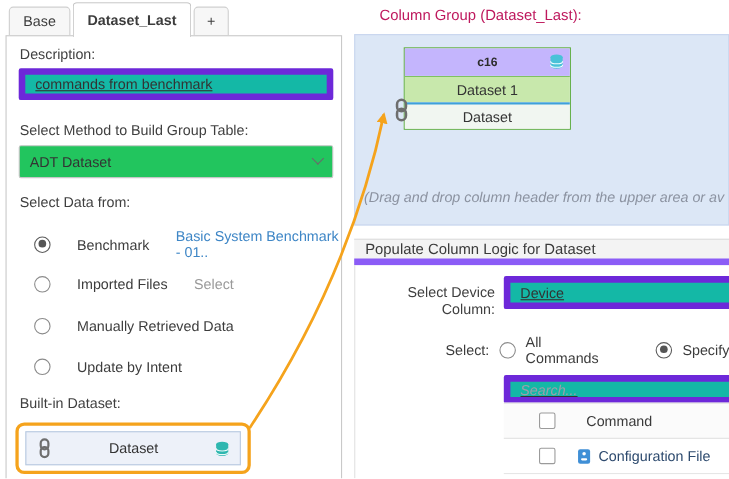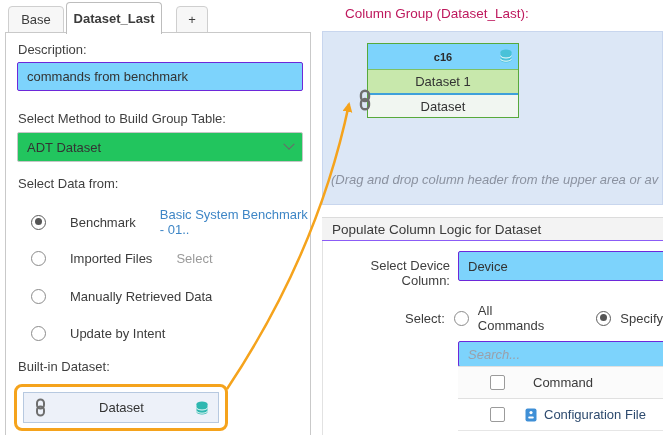--- a/index.html
+++ b/index.html
@@ -3,30 +3,30 @@
 <meta charset="utf-8">
 <style>
   * { box-sizing: border-box; margin: 0; padding: 0; }
   body { font-family: "Liberation Sans", "DejaVu Sans", sans-serif; background:#fff; }
   .canvas { position:relative; width:663px; height:435px; background:#fff; overflow:hidden; color:#3c3c3c; font-size:13px; }
 
   
   .tab { position:absolute; display:flex; align-items:center; justify-content:center;
          background:#f7f7f7; border:1px solid #cfcfcf; border-radius:4px 4px 0 0; color:#3c3c3c; }
   .tab-base   { left:8px;  top:6px;  width:56px;  height:27px; }
-  .tab-active { left:66px; top:2px;  width:96px; height:32px; background:#fff; border-color:#bdbdbd;
+  .tab-active { left:66px; top:2px;  width:108px; height:32px; background:#fff; border-color:#bdbdbd;
                 border-bottom:none; font-weight:bold; z-index:3;align-items:center; }
   .tab-add    { left:176px; top:6px; width:32px; height:27px; }
 
   
   .panel { position:absolute; left:5px; top:32px; width:306px; height:420px;
            border:1px solid #c9c9c9; background:#fff; }
   .lbl { position:absolute; color:#3f3f3f; }
-  .tbox { position:absolute; border:1px solid #6d28d9; border-radius:2px; background:#7dd3fc;
-          font-family:"Liberation Sans", sans-serif; font-size:13px; color:#333; padding:0 9px; }
+  .tbox { position:absolute; border:6px solid #6d28d9; border-radius:2px; background:#14b8a6;
+          font-family:"Liberation Sans", sans-serif; font-size:13px; color:#333; padding:0 9px;text-decoration:underline; }
   .selbox { position:absolute; border:1px solid #c6c6c6; border-radius:2px; background:#22c55e;
             display:flex; align-items:center; padding:0 9px; color:#333; cursor:pointer; }
   .chev { margin-left:auto; width:8px; height:8px; border-right:1.6px solid #6a6a6a;
           border-bottom:1.6px solid #6a6a6a; transform:rotate(45deg) translate(-2px,-2px); }
   .radio-row { position:absolute; left:25px; display:flex; align-items:center; gap:24px; }
   .radio { width:15px; height:15px; border:1.5px solid #8b8b8b; border-radius:50%; background:#fff; flex:0 0 auto; }
   .radio.sel { border-color:#5c5c5c; position:relative; }
   .radio.sel::after { content:""; position:absolute; left:2.5px; top:2.5px; width:7px; height:7px;
                       border-radius:50%; background:#555; }
   .link { color:#3e86c6; }
@@ -39,31 +39,31 @@
   .chip-label { flex:1; text-align:center; color:#333; }
 
   
   .cg-title { position:absolute; left:345px; top:6px; font-size:13.5px; color:#be185d; }
   .drop-area { position:absolute; left:322px; top:31px; width:341px; height:174px;
                background:#dce7f6; border:1px solid #c8d6ee; }
   .hint { position:absolute; left:8px; top:140px; width:400px; font-style:italic;
           color:#8b92a0; white-space:nowrap; }
 
   .card { position:absolute; left:44px; top:11px; width:152px; border:1px solid #57a93b; background:#fff; }
-  .card-h { height:25px; background:#7dd3fc; display:flex; align-items:center; justify-content:center;
+  .card-h { height:25px; background:#c4b5fd; display:flex; align-items:center; justify-content:center;
             position:relative; font-weight:bold; font-size:11px; color:#2c2c2c; }
   .card-h .dbi { position:absolute; right:5px; top:5px; }
   .card-r1 { height:24px; background:#c8e8ac; display:flex; align-items:center; justify-content:center;
              color:#333; border-top:1px solid #7fc162; }
   .card-r2 { height:24px; background:#f1f6f1; display:flex; align-items:center; justify-content:center;
              color:#333; border-top:2px solid #3fa0da; }
   .card-link { position:absolute; left:-12px; top:45px; z-index:2; }
 
   .pop-bar { position:absolute; left:322px; top:217px; width:341px; height:24px; background:#f3f3f3;
-             border-top:1px solid #dcdcdc; border-bottom:1px solid #8b5cf6; display:flex; align-items:center;
+             border-top:1px solid #dcdcdc; border-bottom:6px solid #8b5cf6; display:flex; align-items:center;
              padding-left:10px; font-size:13.5px; color:#3a3a3a; }
   .vline { position:absolute; left:322px; top:241px; height:194px; border-left:1px solid #e2e2e2; }
 
   .r-lbl { position:absolute; text-align:right; color:#3f3f3f; }
   .sel-row { position:absolute; left:380px; top:303px; display:flex; align-items:center; gap:9px; }
   .cb { width:15px; height:15px; border:1.5px solid #9b9b9b; border-radius:2px; background:#fff; flex:0 0 auto; }
 
   .tbl { position:absolute; left:458px; top:366px; width:220px; }
   .tbl-head { height:33px; background:#fbfbfb; border-top:1px solid #e0e0e0; border-bottom:1px solid #e0e0e0;
               display:flex; align-items:center; }

